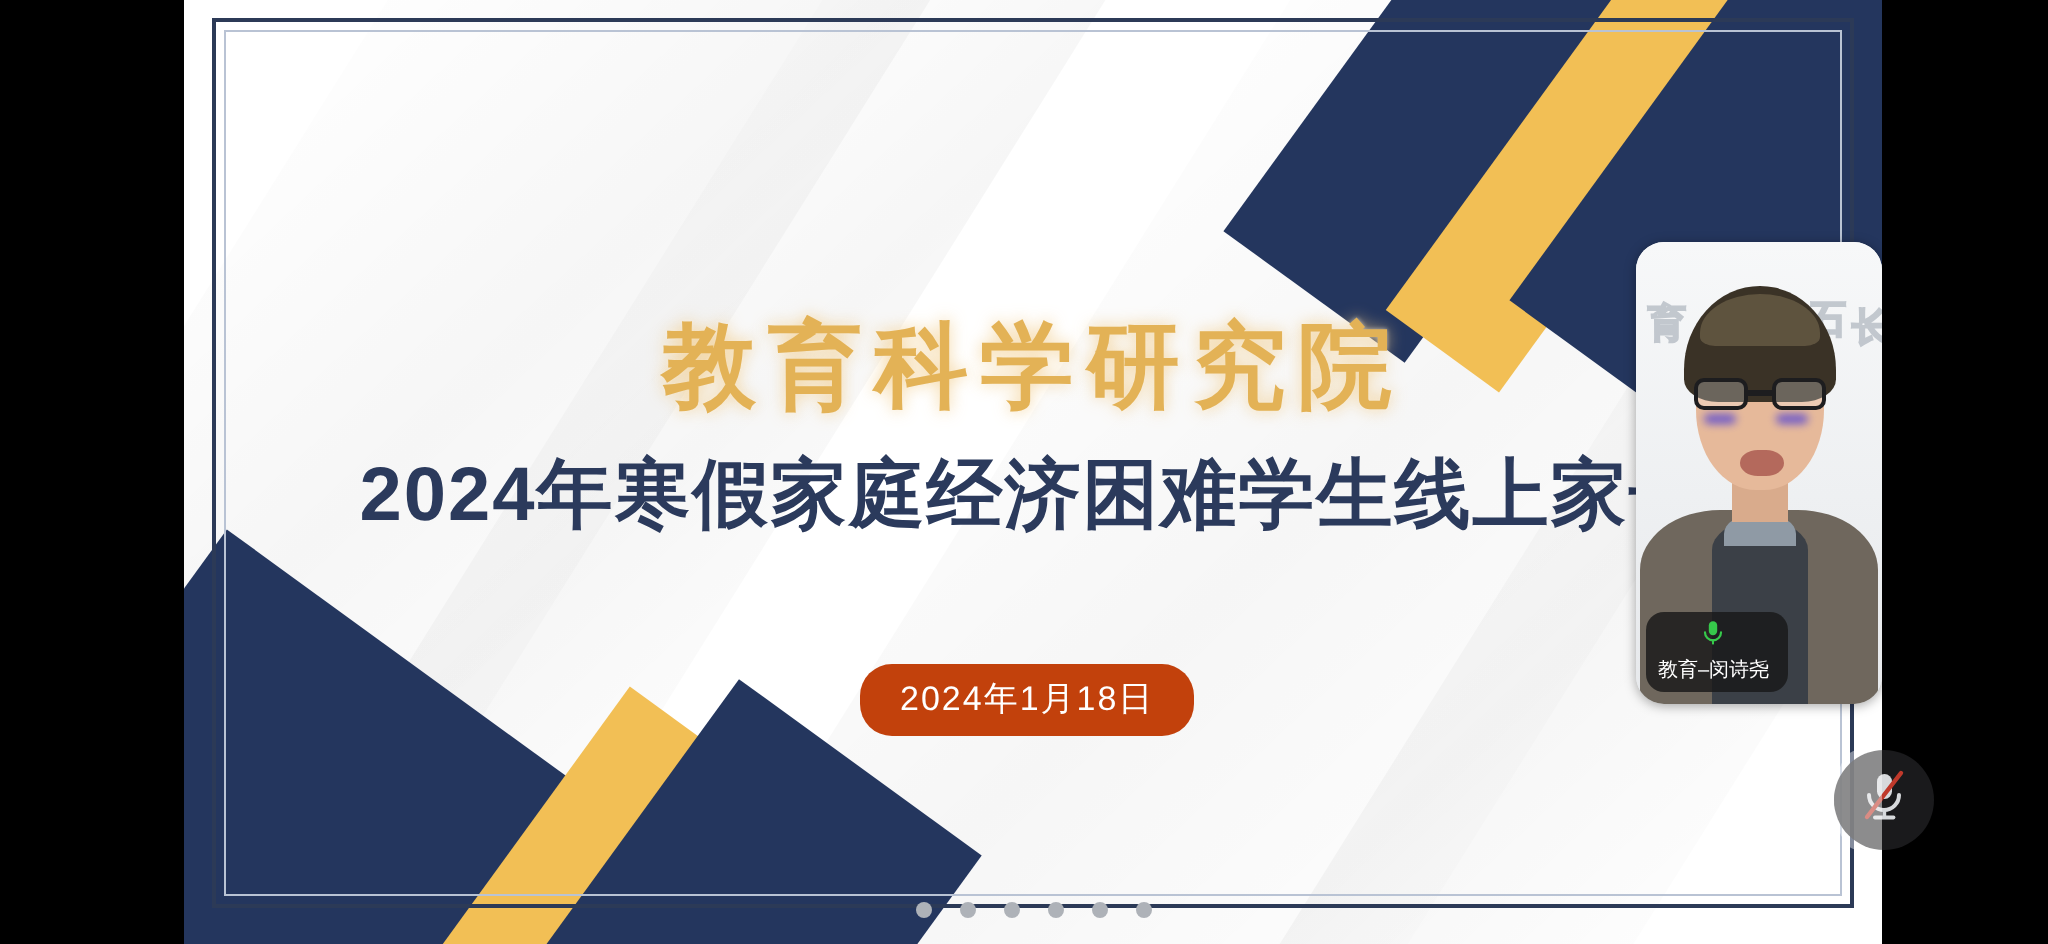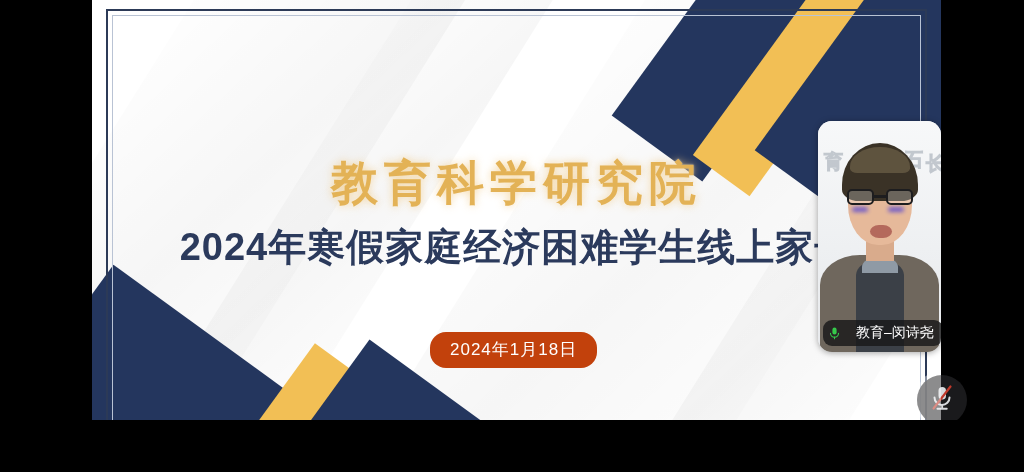--- a/index.html
+++ b/index.html
@@ -3,21 +3,21 @@
 <meta charset="utf-8">
 <style>
   html, body {
     margin: 0;
     padding: 0;
     background: #000;
   }
   #screen {
     position: relative;
     width: 1024px;
-    height: 420px;
+    height: 472px;
     background: #000000;
     overflow: hidden;
     font-family: "Liberation Sans", "DejaVu Sans", sans-serif;
   }
 
   
   #slide-area {
     position: absolute;
     left: 92px;
     top: 0px;
@@ -273,27 +273,28 @@
     border-radius: 16px 16px 0 0 / 10px 10px 0 0;
   }
 
   
   #webcam-name-chip {
     position: absolute;
     left: 5px;
     bottom: 6px;
     display: flex;
     align-items: center;
-    gap: 16px;
+    gap: 5px;
     padding: 4px 9px 4px 6px;
     border-radius: 9px;
     background: rgba(25,25,25,0.82);
     color: #ffffff;
-    font-size: 14px;
+    font-size: 10px;
     white-space: nowrap;
+    flex-direction: column;
   }
   .mic-on-icon {
     position: relative;
     width: 11px; height: 13px;
     flex: none;
   }
 
   
   #mute-button {
     position: absolute;

